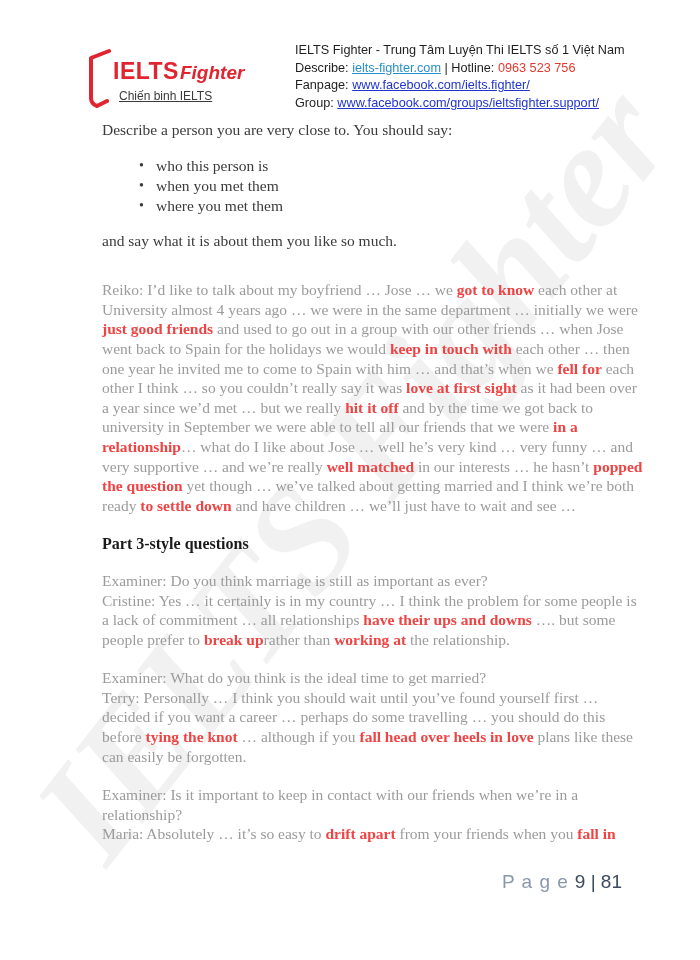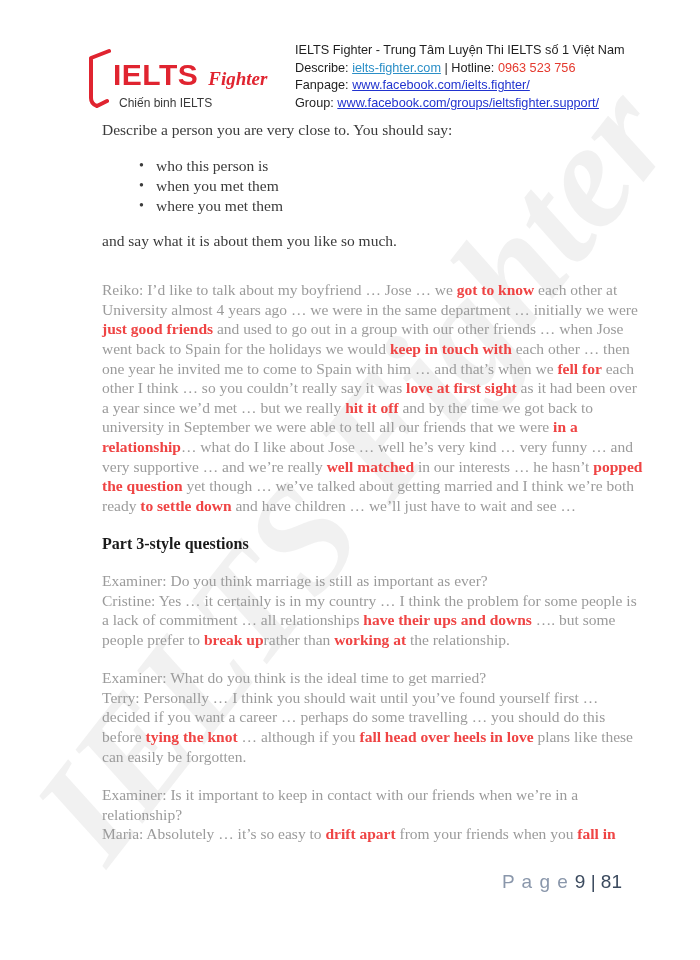--- a/index.html
+++ b/index.html
@@ -22,29 +22,29 @@
     position:absolute; top:40px; left:85px; right:60px;
     display:flex; align-items:flex-start;
   }
   .logo-block { width:210px; padding-top:8px; position:relative; }
   .logo-row { display:flex; align-items:flex-start; }
   .bracket-icon { flex:0 0 auto; margin-right:2px; }
   .brand-text { padding-top:10px; }
   .brand-line { white-space:nowrap; }
   .brand-ielts {
     font-family:"Liberation Sans", sans-serif; font-weight:bold;
-    font-size:30px; color:#e02430; letter-spacing:0.5px;
+    font-size:23px; color:#e02430; letter-spacing:0.5px;
   }
   .brand-fighter {
-    font-family:Liberation Serif, serif; font-style:italic; font-weight:bold;
-    font-size:19px; color:#e02430; margin-left:10px;
+    font-family:Liberation Sans, sans-serif; font-style:italic; font-weight:bold;
+    font-size:19px; color:#e02430; margin-left:1px;
   }
   .tagline {
     display:block; margin-top:4px; margin-left:6px;
-    font-family:"Liberation Sans", sans-serif; font-size:12px; color:#3a3a3a;
+    font-family:"Liberation Sans", sans-serif; font-size:12px; color:#3a3a3a;text-decoration:underline;
   }
   .contact-block {
     margin-left:0px; padding-top:2px;
     font-family:"Liberation Sans", sans-serif; font-size:12.7px;
     line-height:17.5px; color:#1f1f1f;
   }
   .contact-block a { text-decoration:underline; }
   .link-teal { color:#2b8fc7; cursor:pointer; }
   .link-blue { color:#2133cf; cursor:pointer; }
   .hotline { color:#e4392e; }

